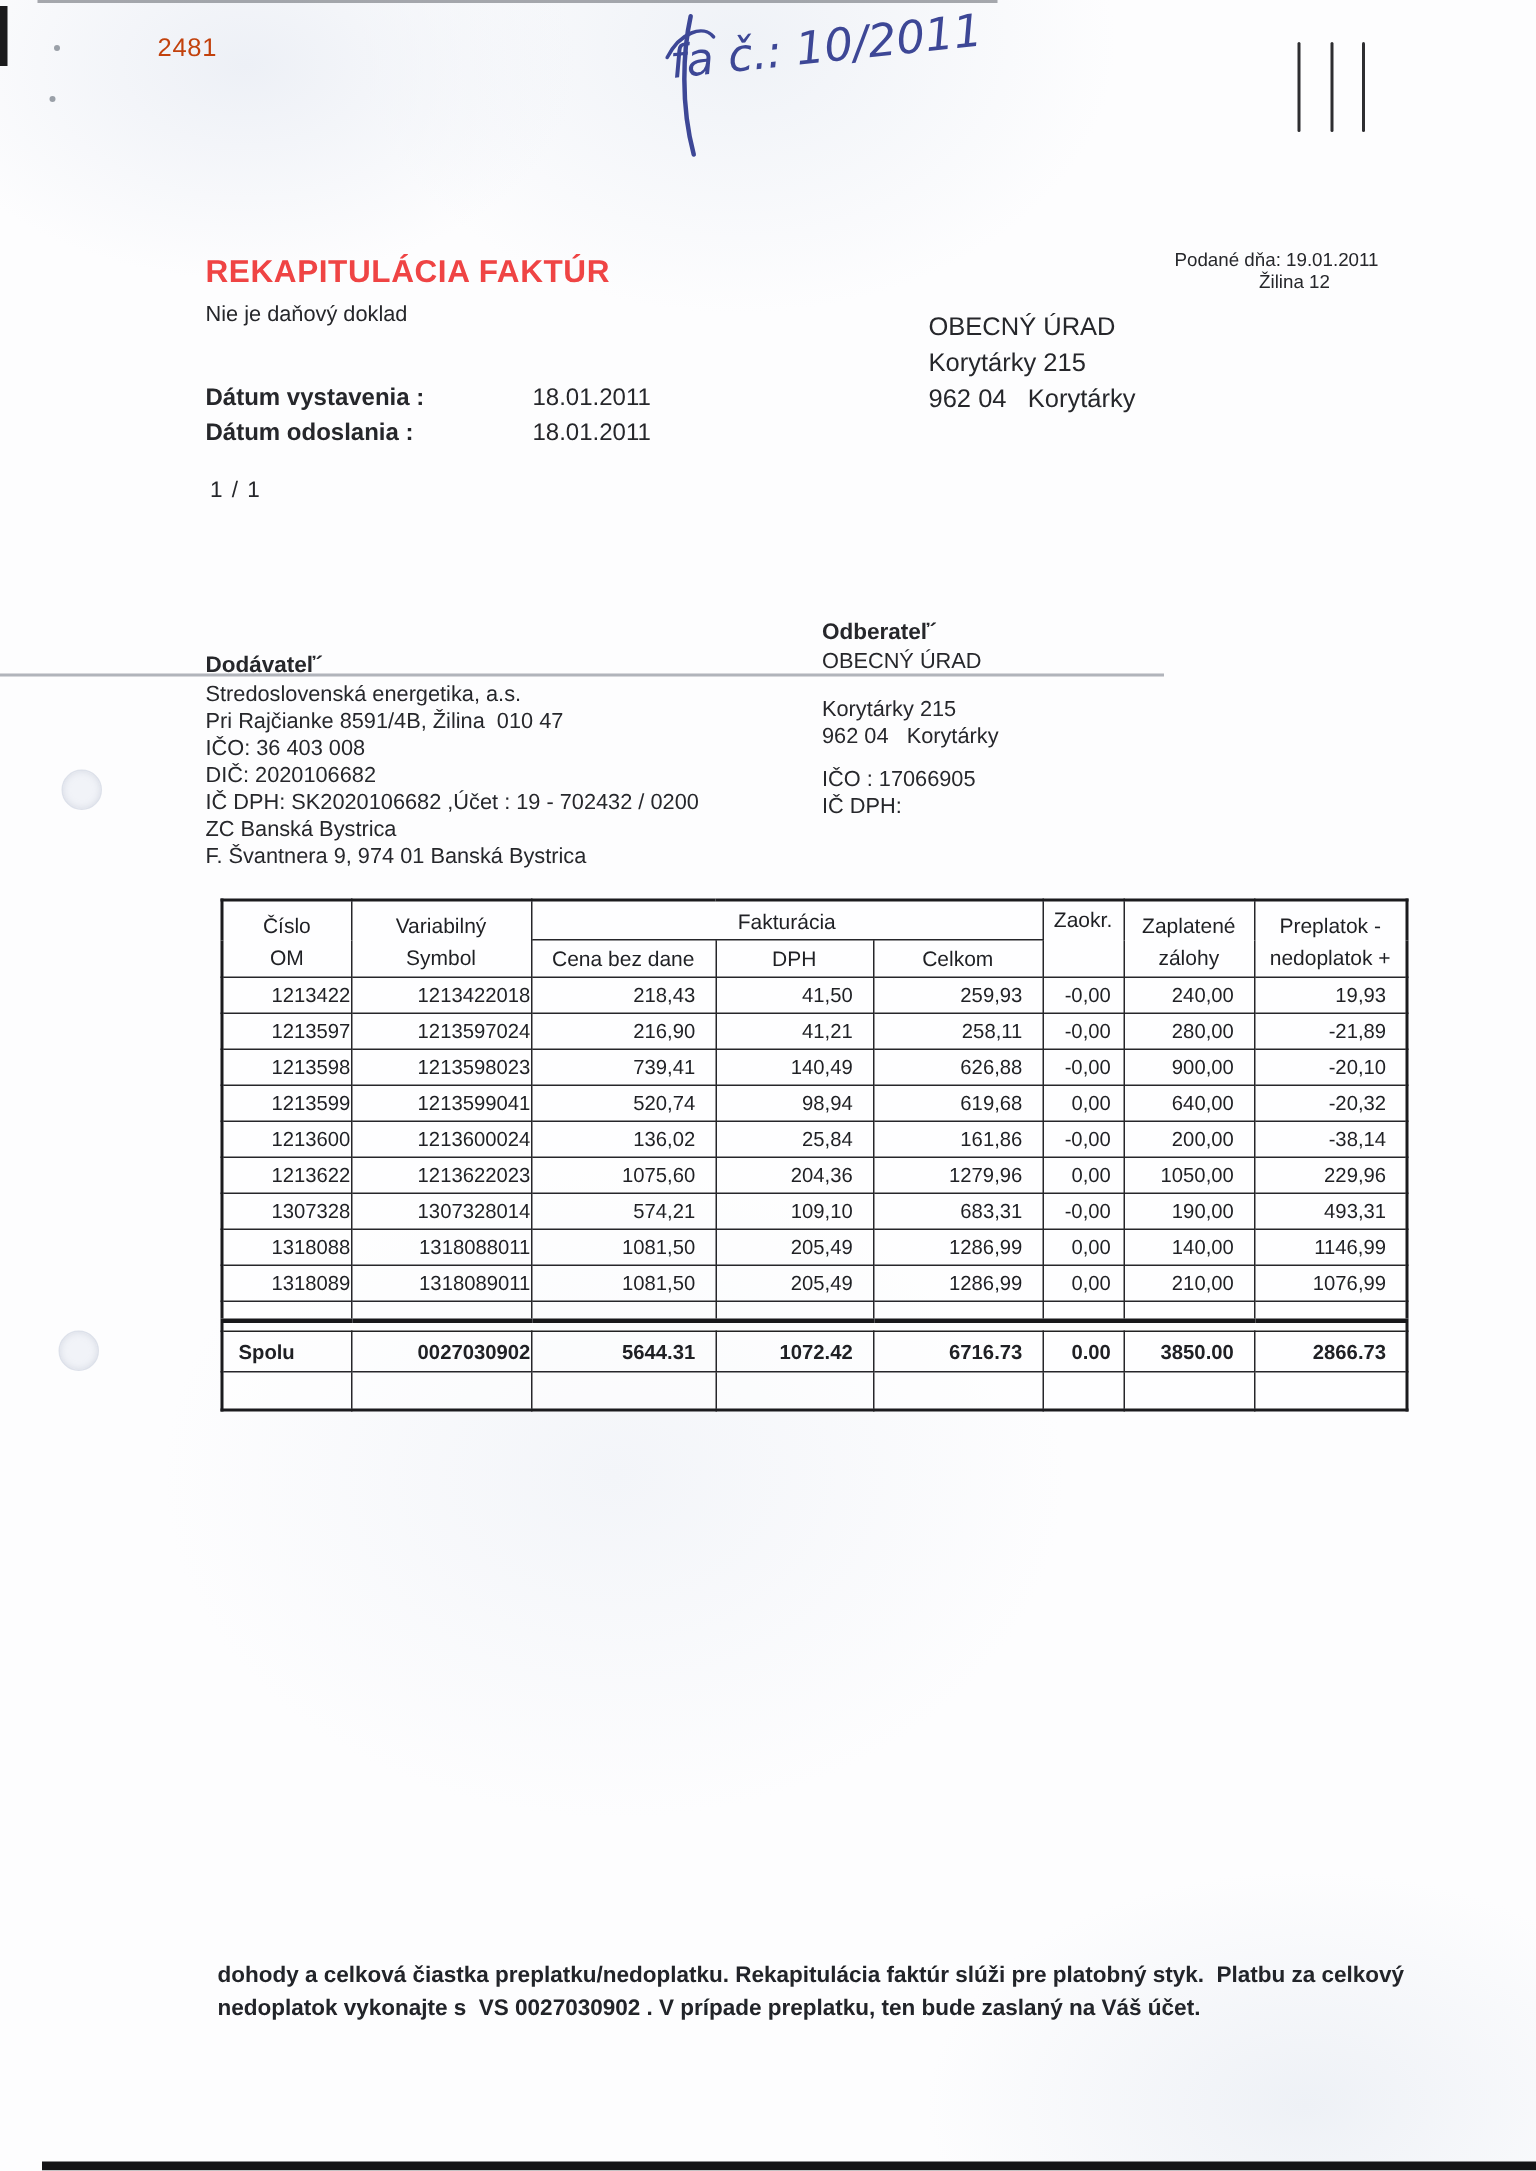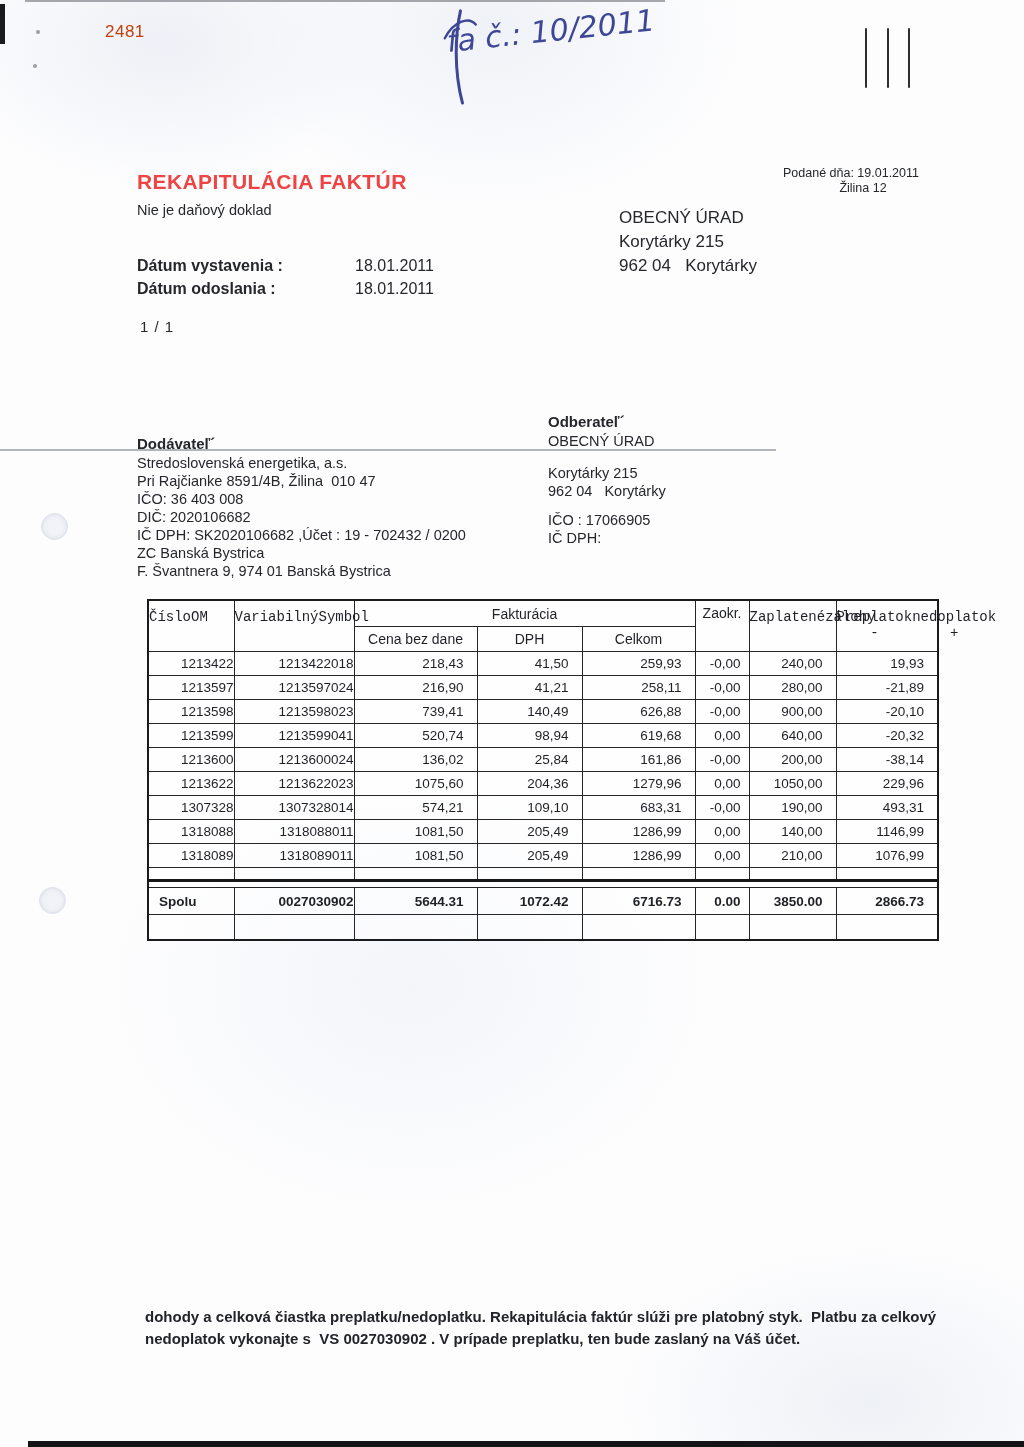--- a/index.html
+++ b/index.html
@@ -52,21 +52,21 @@
 
   
   .main-table { left:147px; top:599px; }
   table { border-collapse:collapse; table-layout:fixed; width:790px;
           font-size:13.5px; color:#1f2024; background:rgba(255,255,255,.55); }
   table, th, td { border:1px solid #26262a; }
   table { border-width:2px; border-color:#1b1b1e; }
   th { font-weight:normal; font-size:14px; vertical-align:top; padding-top:4px; }
   thead .group-head { height:26px; vertical-align:middle; padding-top:0; }
   thead .sub-row th { height:24px; vertical-align:middle; padding-top:0; }
-  .h2stack { display:flex; flex-direction:row; height:46px; padding:4px 0 5px;font-family:Liberation Mono, monospace; }
+  .h2stack { display:flex; flex-direction:column; justify-content:space-between; height:46px; padding:4px 0 5px; }
   tbody td { height:24px; }
   td.c { text-align:right;margin-top:28px; }
   td.r { text-align:right; padding-right:13px; }
   td.rz { text-align:right; padding-right:8px; }
   tr.empty-row td { height:13px; border-bottom:3px solid #17171a; }
   tr.gap-row td { height:7px; border-bottom:1px solid #222; }
   tr.total-row td { height:27px; font-weight:bold; }
   tr.total-row td.lbl { text-align:left; padding-left:10px; }
   tr.bottom-row td { height:25px; }
 

